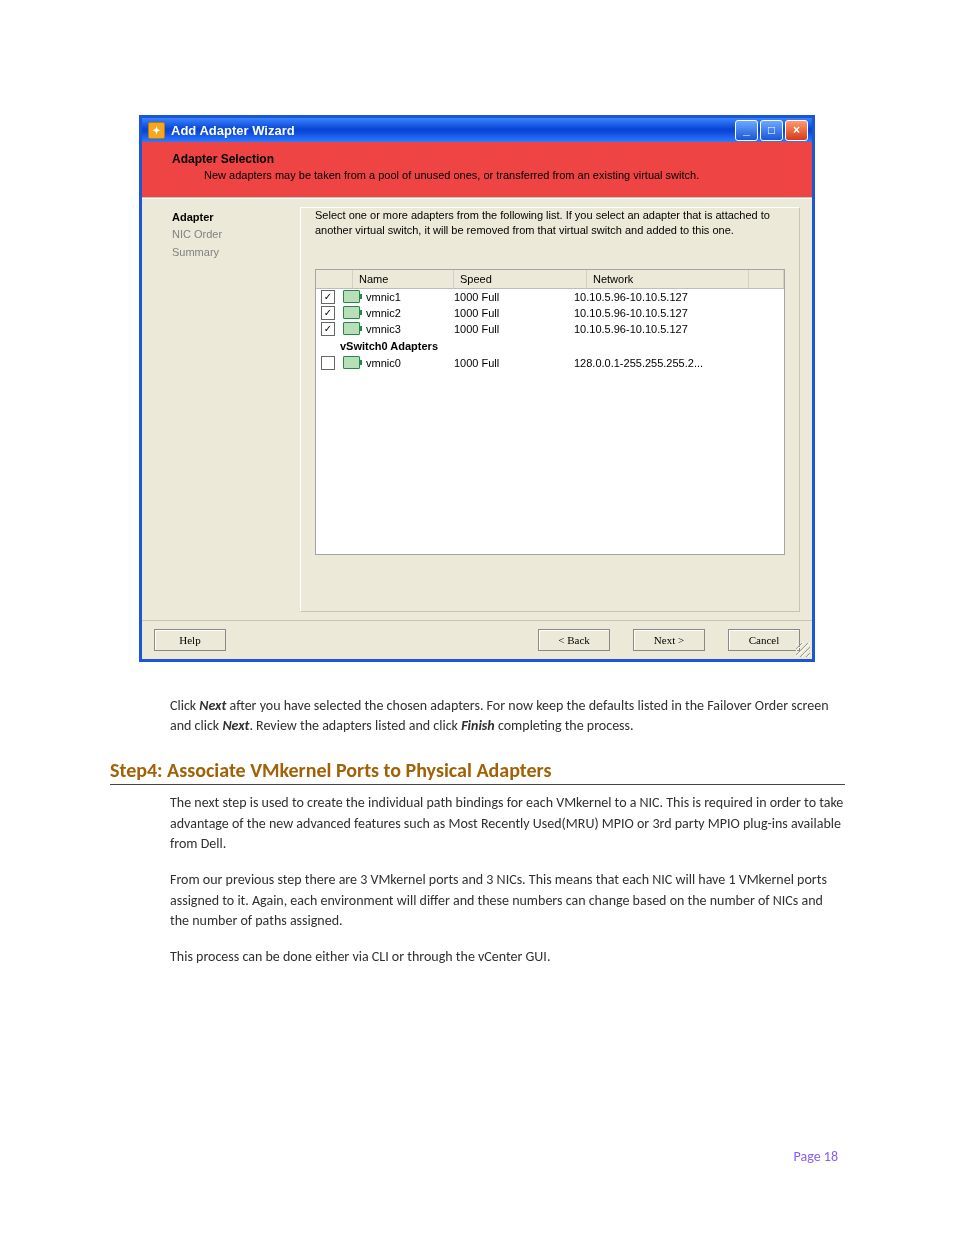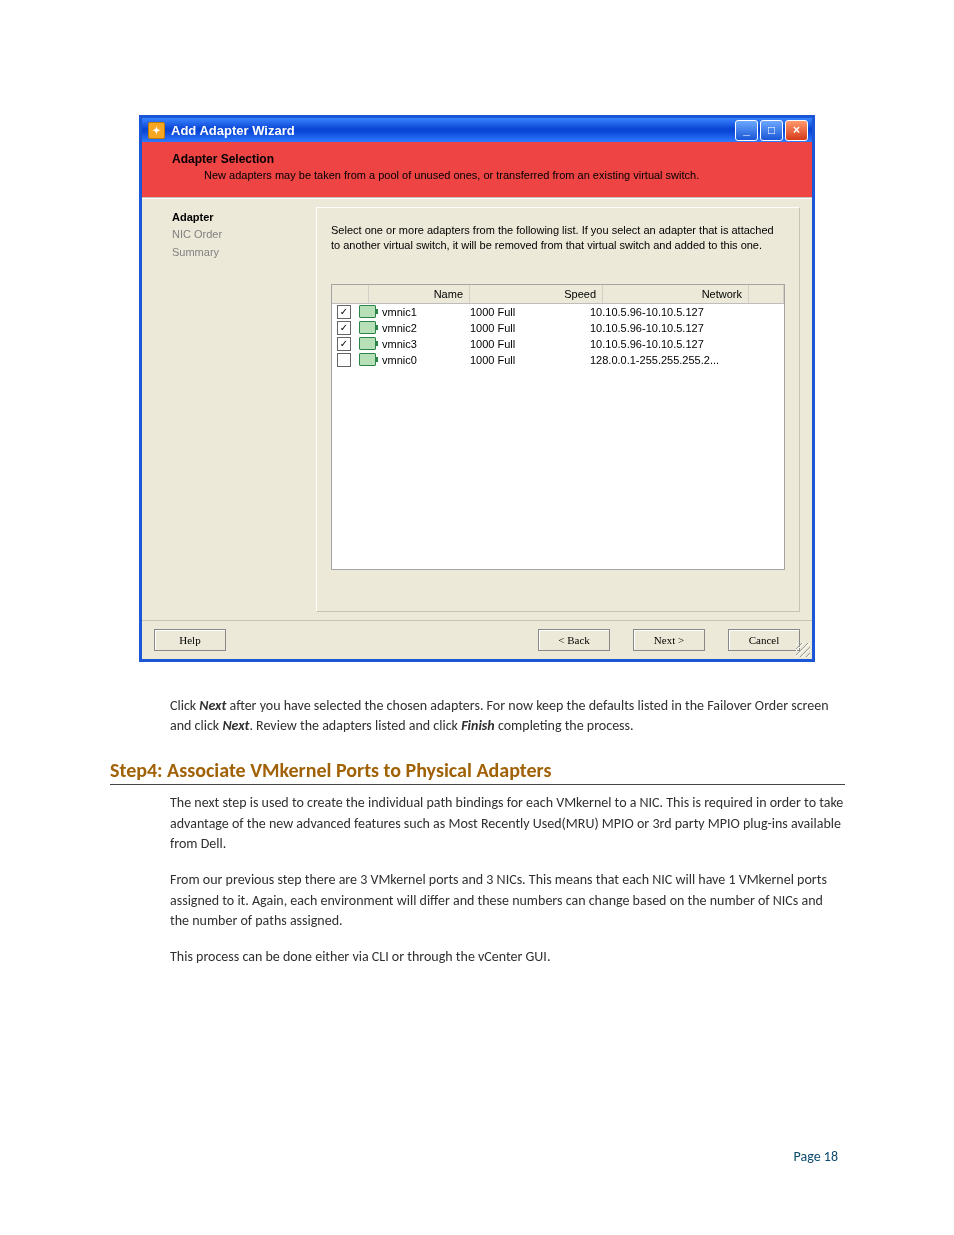--- a/index.html
+++ b/index.html
@@ -56,49 +56,48 @@
     padding:10px 20px 14px 30px;
     background:#ef4444;
     border-bottom:1px solid #c8c4b4;
   }
   .header-block .h-title{font-weight:bold;font-size:12px}
   .header-block .h-sub{margin:2px 0 0 32px;font-size:11px;line-height:1.35}
   .body-wrap{
     display:flex;
     border-top:1px solid #fff;
     background:#ece9d8;
-    gap:16px;
   }
   .side-steps{
     width:120px;
     padding:10px 8px 0 30px;
     font-size:11px;line-height:1.6;
   }
   .side-steps .cur{font-weight:bold;color:#000}
   .side-steps .other{color:#808080}
   .content-pane{
     flex:1;
     margin:8px 12px 8px 0;
     background:#ece9d8;
     border:1px solid #c8c4b4;
     border-left-color:#fff;border-top-color:#fff;
-    padding:15px 14px 10px 14px;
+    padding:0 14px 10px 14px;
     min-height:405px;
     box-sizing:border-box;
   }
   .content-pane .intro{font-size:11px;line-height:1.4;margin-bottom:30px;}
   .grid{
     background:#fff;border:1px solid #a5a5a5;font-size:11px;
   }
   .grid-head{
     display:flex;background:#ece9d8;border-bottom:1px solid #bdbdbd;
   }
   .grid-head > div{
     padding:3px 6px;border-right:1px solid #d4d0c8;
-    text-align:right;
+    text-align:left;
   }
   .col-chk{width:24px}
   .col-name{width:88px}
   .col-speed{width:120px}
   .col-net{flex:1}
   .col-tail{width:22px}
   .grid-body{min-height:265px;background:#fff}
   .group-row{font-weight:bold;padding:3px 0 3px 24px}
   .row{display:flex;align-items:center;padding:1px 0}
   .row .c-chk{width:24px;display:flex;justify-content:center}
@@ -154,21 +153,21 @@
   .step-title{
     margin:22px 0 8px 0;
     font-family:"Calibri",Arial,sans-serif;
     font-size:20px;font-weight:bold;color:#a16207;
     border-bottom:1px solid #444;
     padding-bottom:2px;
     width:735px;
   }
   .page-num{
     position:absolute;right:116px;bottom:70px;
-    font-size:14px;color:#0c4a6e;
+    font-size:14px;color:#8b5cf6;
   }
 </style>
 </head>
 <body>
 
 <div class="page">
 
   <div class="screenshot">
     <div class="titlebar">
       <div class="app-icon">✦</div>
@@ -231,20 +230,21 @@
                   <div class="chkbox">✓</div>
                 </div>
               <div class="c-ico">
                   <div class="nic-icon"></div>
                 </div>
               <div class="c-name">vmnic3</div>
               <div class="c-speed">1000 Full</div>
               <div class="c-net">10.10.5.96-10.10.5.127</div>
             </div>
 
+            <div class="group-row">vSwitch0 Adapters</div>
 
             <div class="row">
               <div class="c-chk">
                   <div class="chkbox"></div>
                 </div>
               <div class="c-ico">
                   <div class="nic-icon"></div>
                 </div>
               <div class="c-name">vmnic0</div>
               <div class="c-speed">1000 Full</div>

